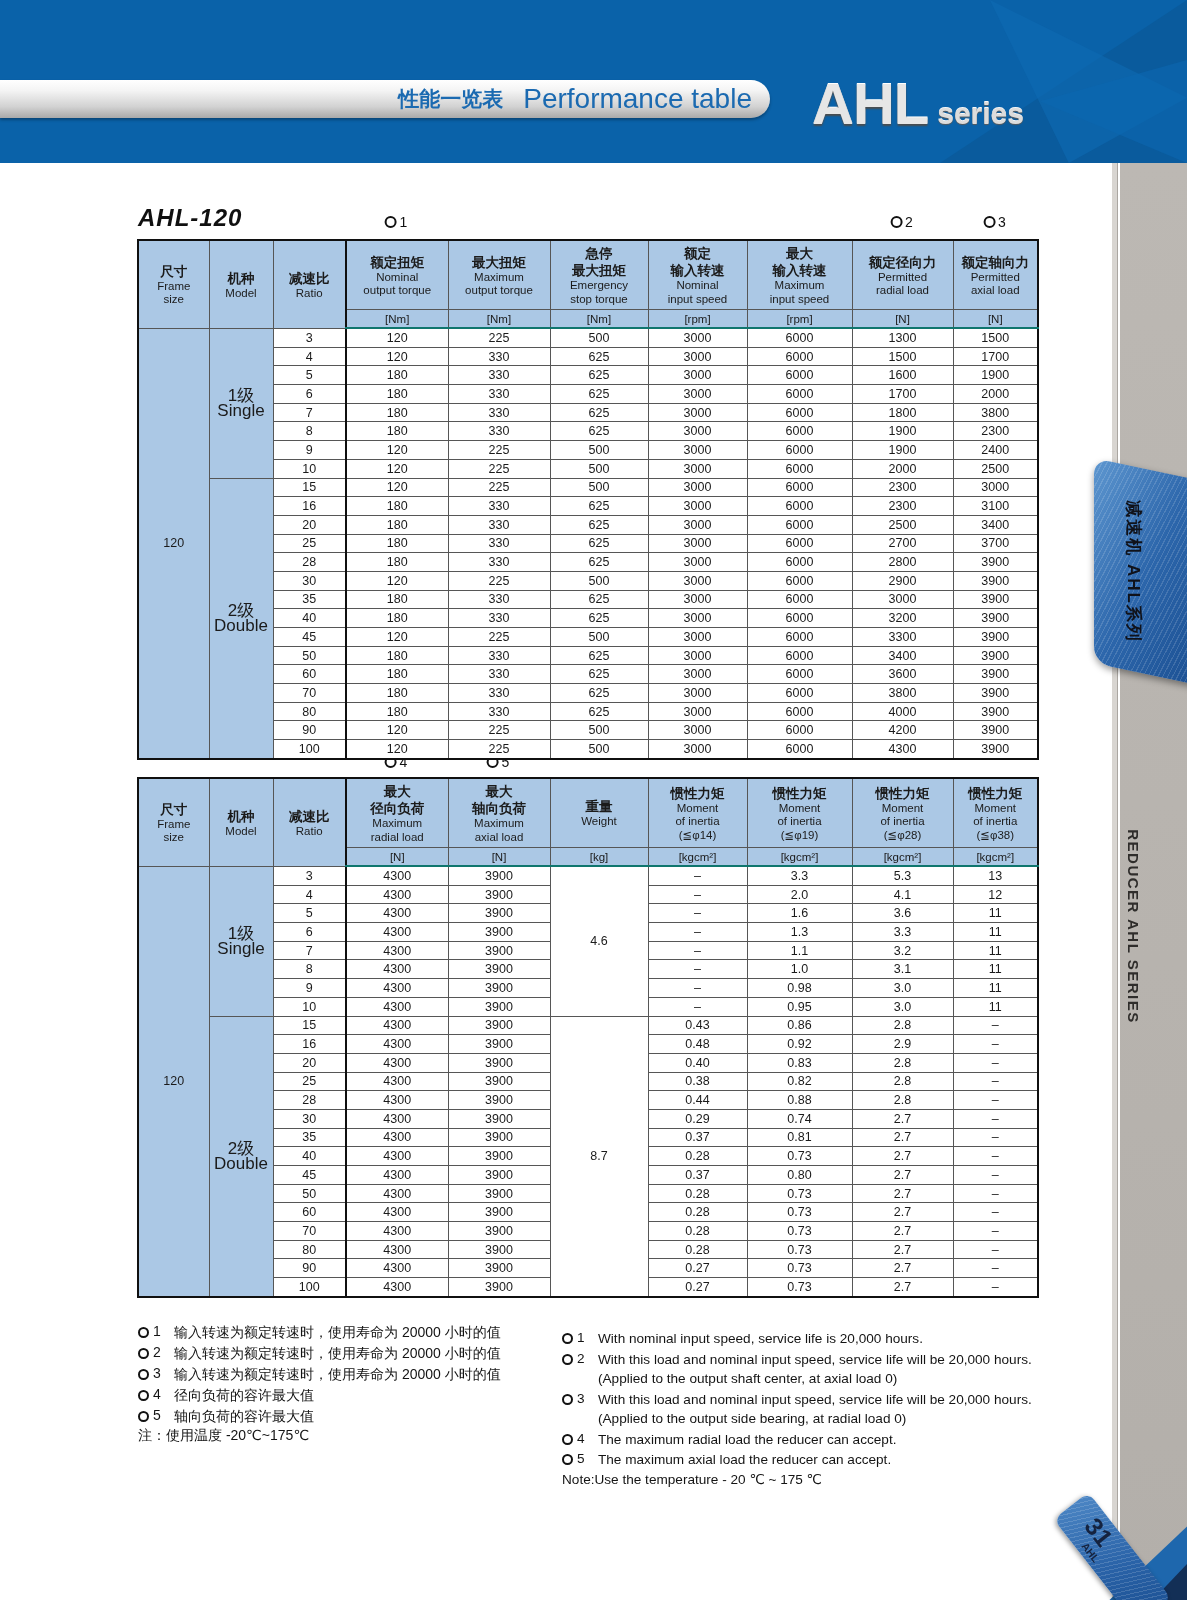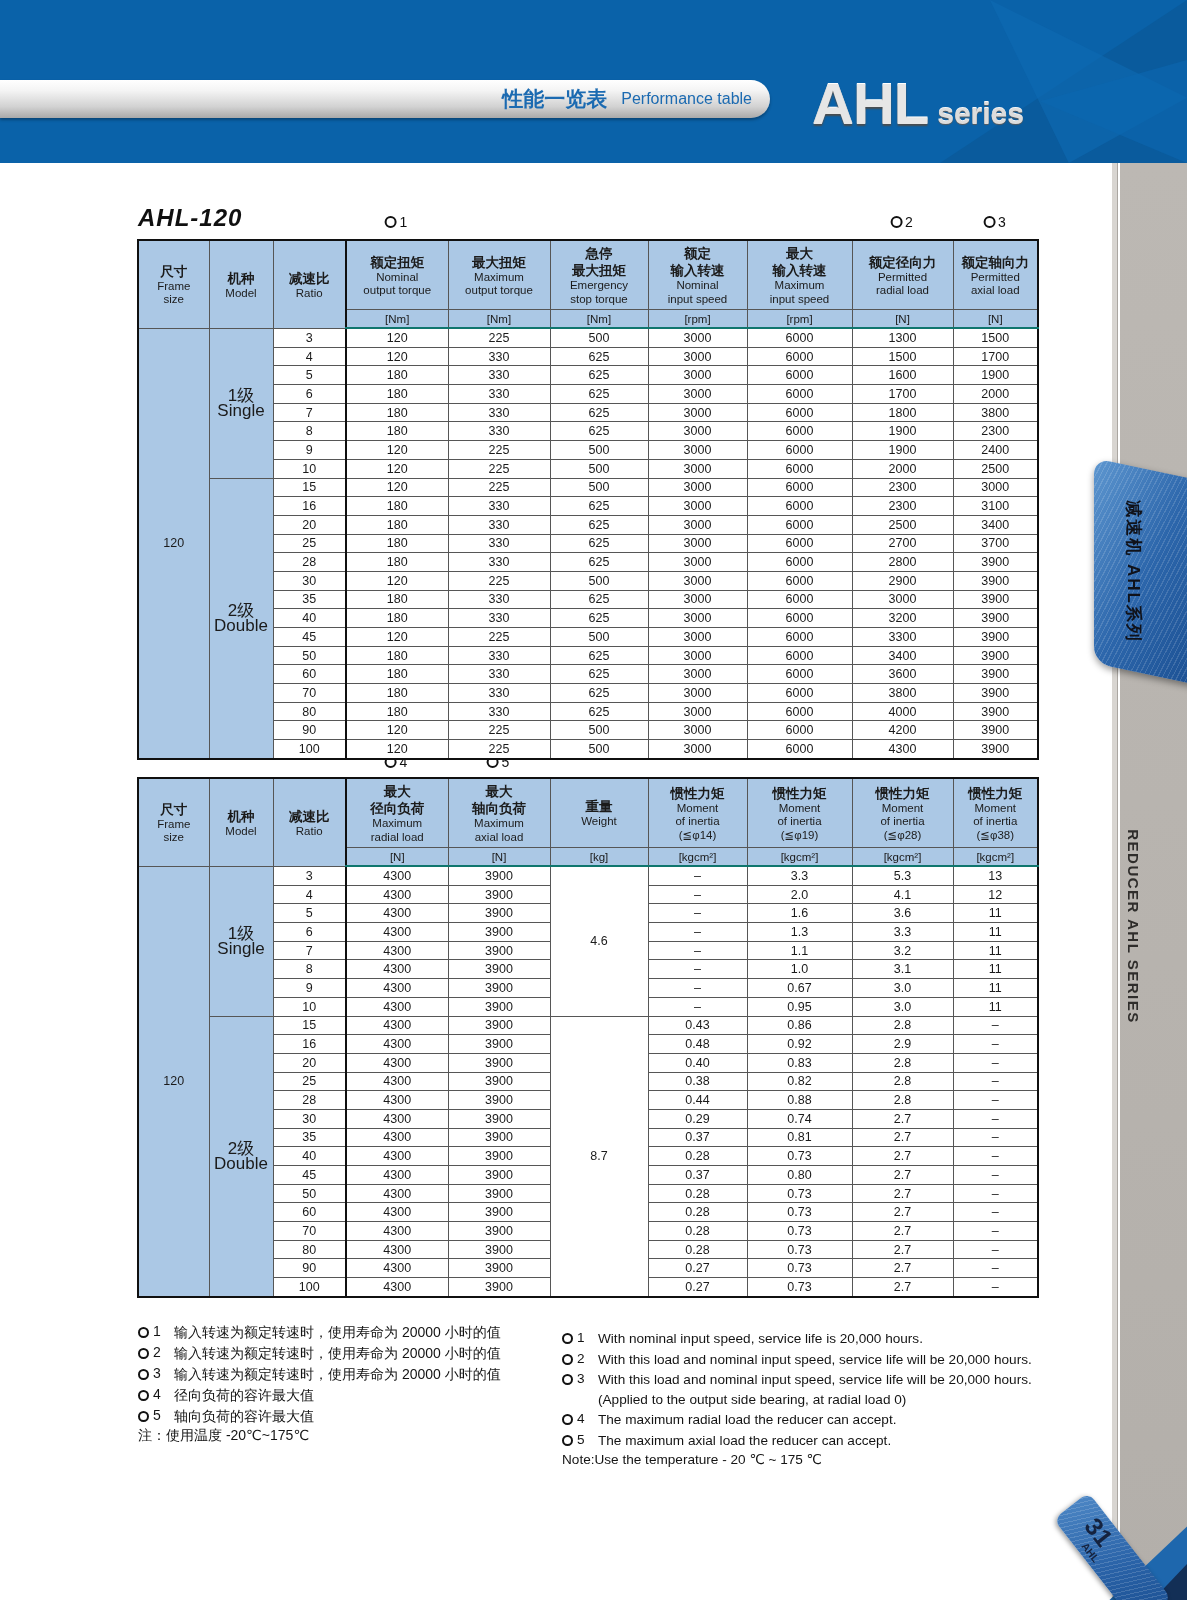--- a/index.html
+++ b/index.html
@@ -10,23 +10,23 @@
   .banner{position:absolute;left:0;top:0;width:1187px;height:163px;background:#0a62a9;overflow:hidden;}
   .facet1{position:absolute;left:940px;top:0;width:247px;height:163px;background:#0a5b9d;
           clip-path:polygon(0 100%,100% 0,100% 100%);}
   .facet2{position:absolute;left:990px;top:0;width:197px;height:163px;background:#0f6cb5;opacity:.55;
           clip-path:polygon(0 0,100% 60%,40% 100%);}
   .facet3{position:absolute;left:1040px;top:60px;width:147px;height:103px;background:#0c67b0;opacity:.6;
           clip-path:polygon(0 40%,100% 0,100% 100%);}
   .pill{position:absolute;left:0;top:80px;width:770px;height:38px;border-radius:0 19px 19px 0;
         background:linear-gradient(180deg,#ffffff 0%,#f4f4f4 28%,#d2d2d2 70%,#a9a9a9 100%);
         box-shadow:0 2px 3px rgba(0,0,0,.3);
-        display:flex;align-items:center;justify-content:flex-end;padding-right:18px;box-sizing:border-box;gap:14px;}
+        display:flex;align-items:center;justify-content:flex-end;padding-right:18px;box-sizing:border-box;gap:20px;}
   .pill .zh{font-size:21px;font-weight:bold;color:#1b6ab1;}
-  .pill .en{font-size:16px;color:#1b6ab1;}
+  .pill .en{font-size:28px;color:#1b6ab1;}
   .brand{position:absolute;left:812px;top:70px;display:flex;align-items:baseline;gap:9px;}
   .brand .big{font-size:58px;font-weight:800;letter-spacing:-1px;color:#e6e6e6;
               text-shadow:0 2px 2px #4c4c4c,0 -1px 0 #ffffff;}
   .brand .small{font-size:30px;font-weight:700;color:#dcdcdc;text-shadow:0 1px 1px #5a5a5a,0 -1px 0 #f8f8f8;}
 
   
   .vline{position:absolute;left:1112px;top:163px;width:5px;height:1437px;background:#d8d5d1;border-right:1px solid #aaa6a1;}
   .strip{position:absolute;left:1120px;top:163px;width:67px;height:1437px;
          background:linear-gradient(180deg,#bcb8b3 0%,#b3afaa 100%);}
   .bluetab{position:absolute;left:1094px;top:458px;width:130px;height:205px;border-radius:16px;
@@ -581,21 +581,21 @@
           <td>–</td>
           <td>1.0</td>
           <td>3.1</td>
           <td>11</td>
         </tr>
         <tr>
           <td>9</td>
           <td class="bL">4300</td>
           <td>3900</td>
           <td>–</td>
-          <td>0.67</td>
+          <td>0.98</td>
           <td>3.0</td>
           <td>11</td>
         </tr>
         <tr>
           <td>10</td>
           <td class="bL">4300</td>
           <td>3900</td>
           <td>–</td>
           <td>0.95</td>
           <td>3.0</td>
@@ -770,20 +770,24 @@
       </div>
     </div>
   <div class="fnotes fn-en" id="fnen" style="left:562px;top:1328px;width:540px;">
       <div class="fn-row">
         <span class="fn-mark"><span class="gear"></span>1</span>
         <span>With nominal input speed, service life is 20,000 hours.</span>
       </div>
       <div class="fn-row">
         <span class="fn-mark"><span class="gear"></span>2</span>
         <span>With this load and nominal input speed, service life will be 20,000 hours.</span>
+      </div>
+      <div class="fn-row">
+        <span class="fn-sp"></span>
+        <span>(Applied to the output shaft center, at axial load 0)</span>
       </div>
       <div class="fn-row">
         <span class="fn-mark"><span class="gear"></span>3</span>
         <span>With this load and nominal input speed, service life will be 20,000 hours.</span>
       </div>
       <div class="fn-row">
         <span class="fn-sp"></span>
         <span>(Applied to the output side bearing, at radial load 0)</span>
       </div>
       <div class="fn-row">

